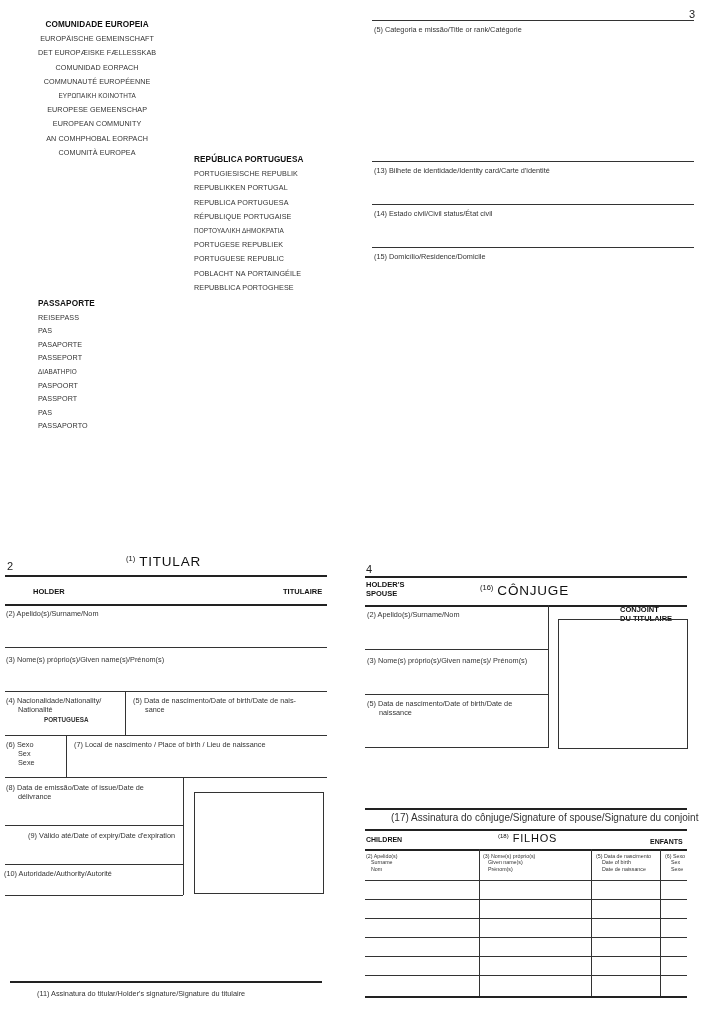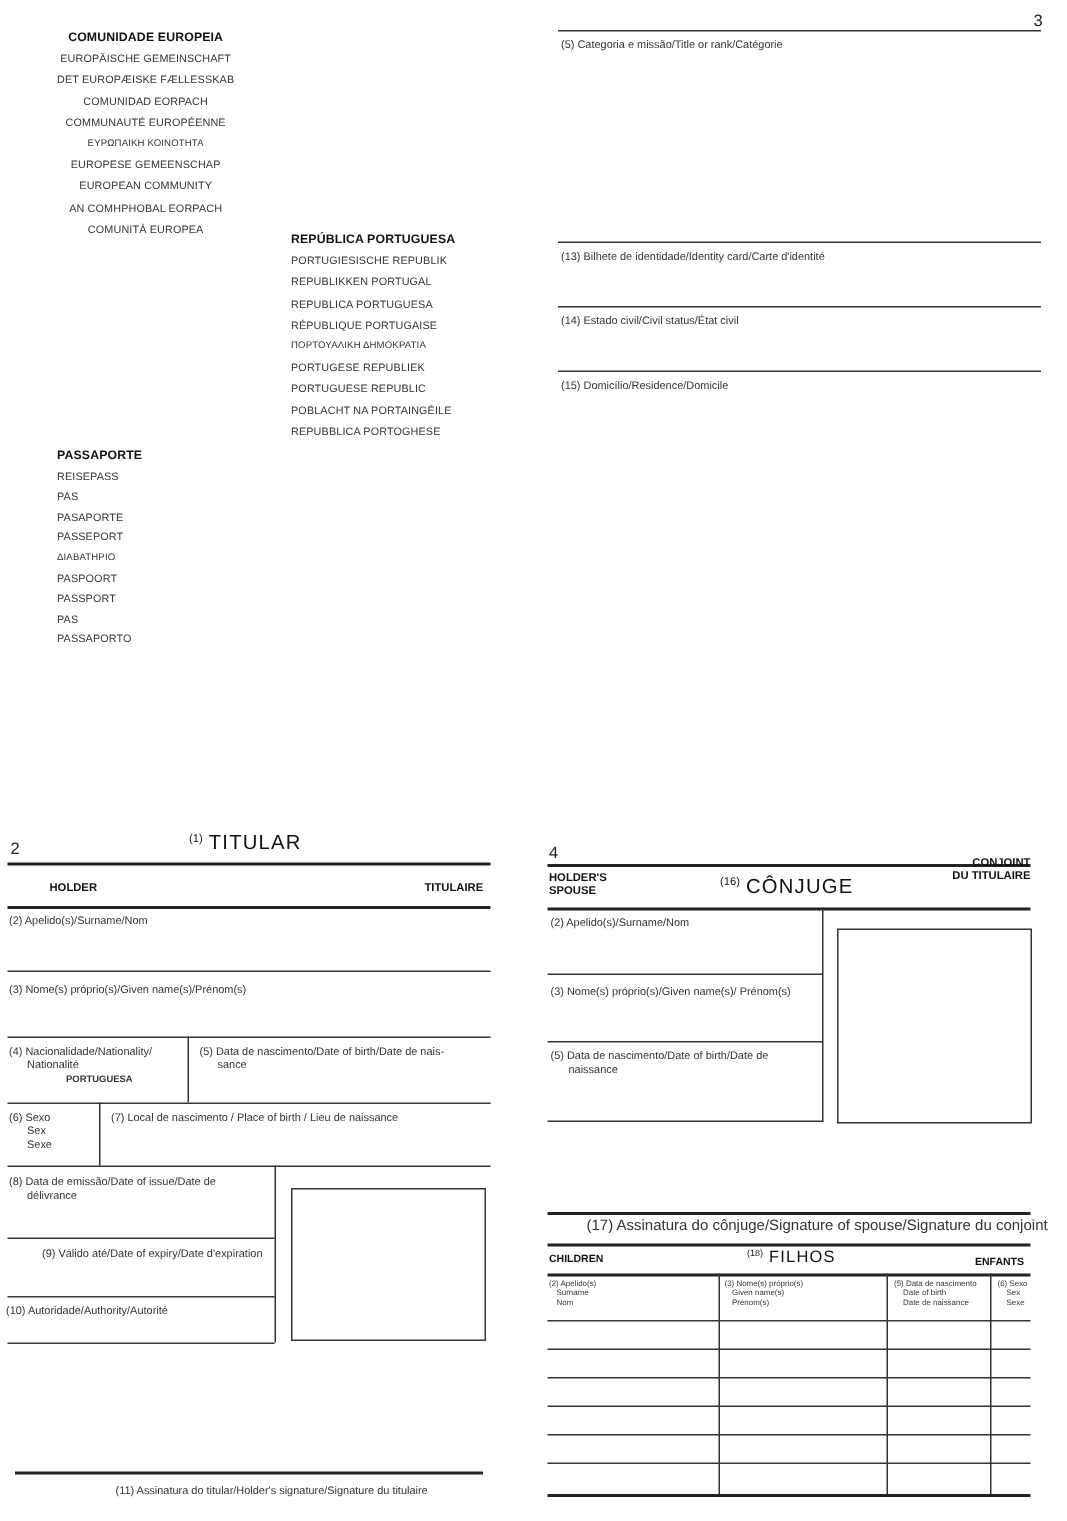--- a/index.html
+++ b/index.html
@@ -123,33 +123,33 @@
 <div class="lbl" style="left:4px; top:831px;padding-left:24px;">(9) Válido até/Date of expiry/Date d'expiration</div>
 
 <div class="hline" style="left:5px; top:864px; width:178px;"></div>
 <div class="lbl" style="left:4px; top:869px;">(10) Autoridade/Authority/Autorité</div>
 
 <div class="hline" style="left:5px; top:895px; width:178px;"></div>
 
 <div class="photo" style="left:194px; top:792px; width:130px; height:102px;"></div>
 
 <div class="hline thick" style="left:10px; top:981px; width:312px;"></div>
-<div class="lbl" style="left:37px; top:989px;margin-left:40px;">(11) Assinatura do titular/Holder's signature/Signature du titulaire</div>
+<div class="lbl" style="left:37px; top:989px;">(11) Assinatura do titular/Holder's signature/Signature du titulaire</div>
 
 <div class="pagenum" style="left:366px; top:563px;">4</div>
 <div class="hline thick" style="left:365px; top:576px; width:322px;"></div>
 
 <div class="sechdr" style="left:366px; top:580px;">
   <div>HOLDER'S</div>
   <div>SPOUSE</div>
 </div>
 <div class="sectitle" style="left:480px; top:583px;">
   <sup>(16)</sup><span>CÔNJUGE</span>
 </div>
-<div class="sechdr" style="left:620px; top:570px; width:67px; text-align:right;">
+<div class="sechdr" style="left:620px; top:605px; width:67px; text-align:left;">
   <div>CONJOINT</div>
   <div>DU TITULAIRE</div>
 </div>
 
 <div class="hline thick" style="left:365px; top:605px; width:322px;"></div>
 <div class="lbl" style="left:367px; top:610px;">(2) Apelido(s)/Surname/Nom</div>
 <div class="vline" style="left:548px; top:605px; height:143px;"></div>
 
 <div class="hline" style="left:365px; top:649px; width:183px;"></div>
 <div class="lbl" style="left:367px; top:656px;">(3) Nome(s) próprio(s)/Given name(s)/ Prénom(s)</div>

